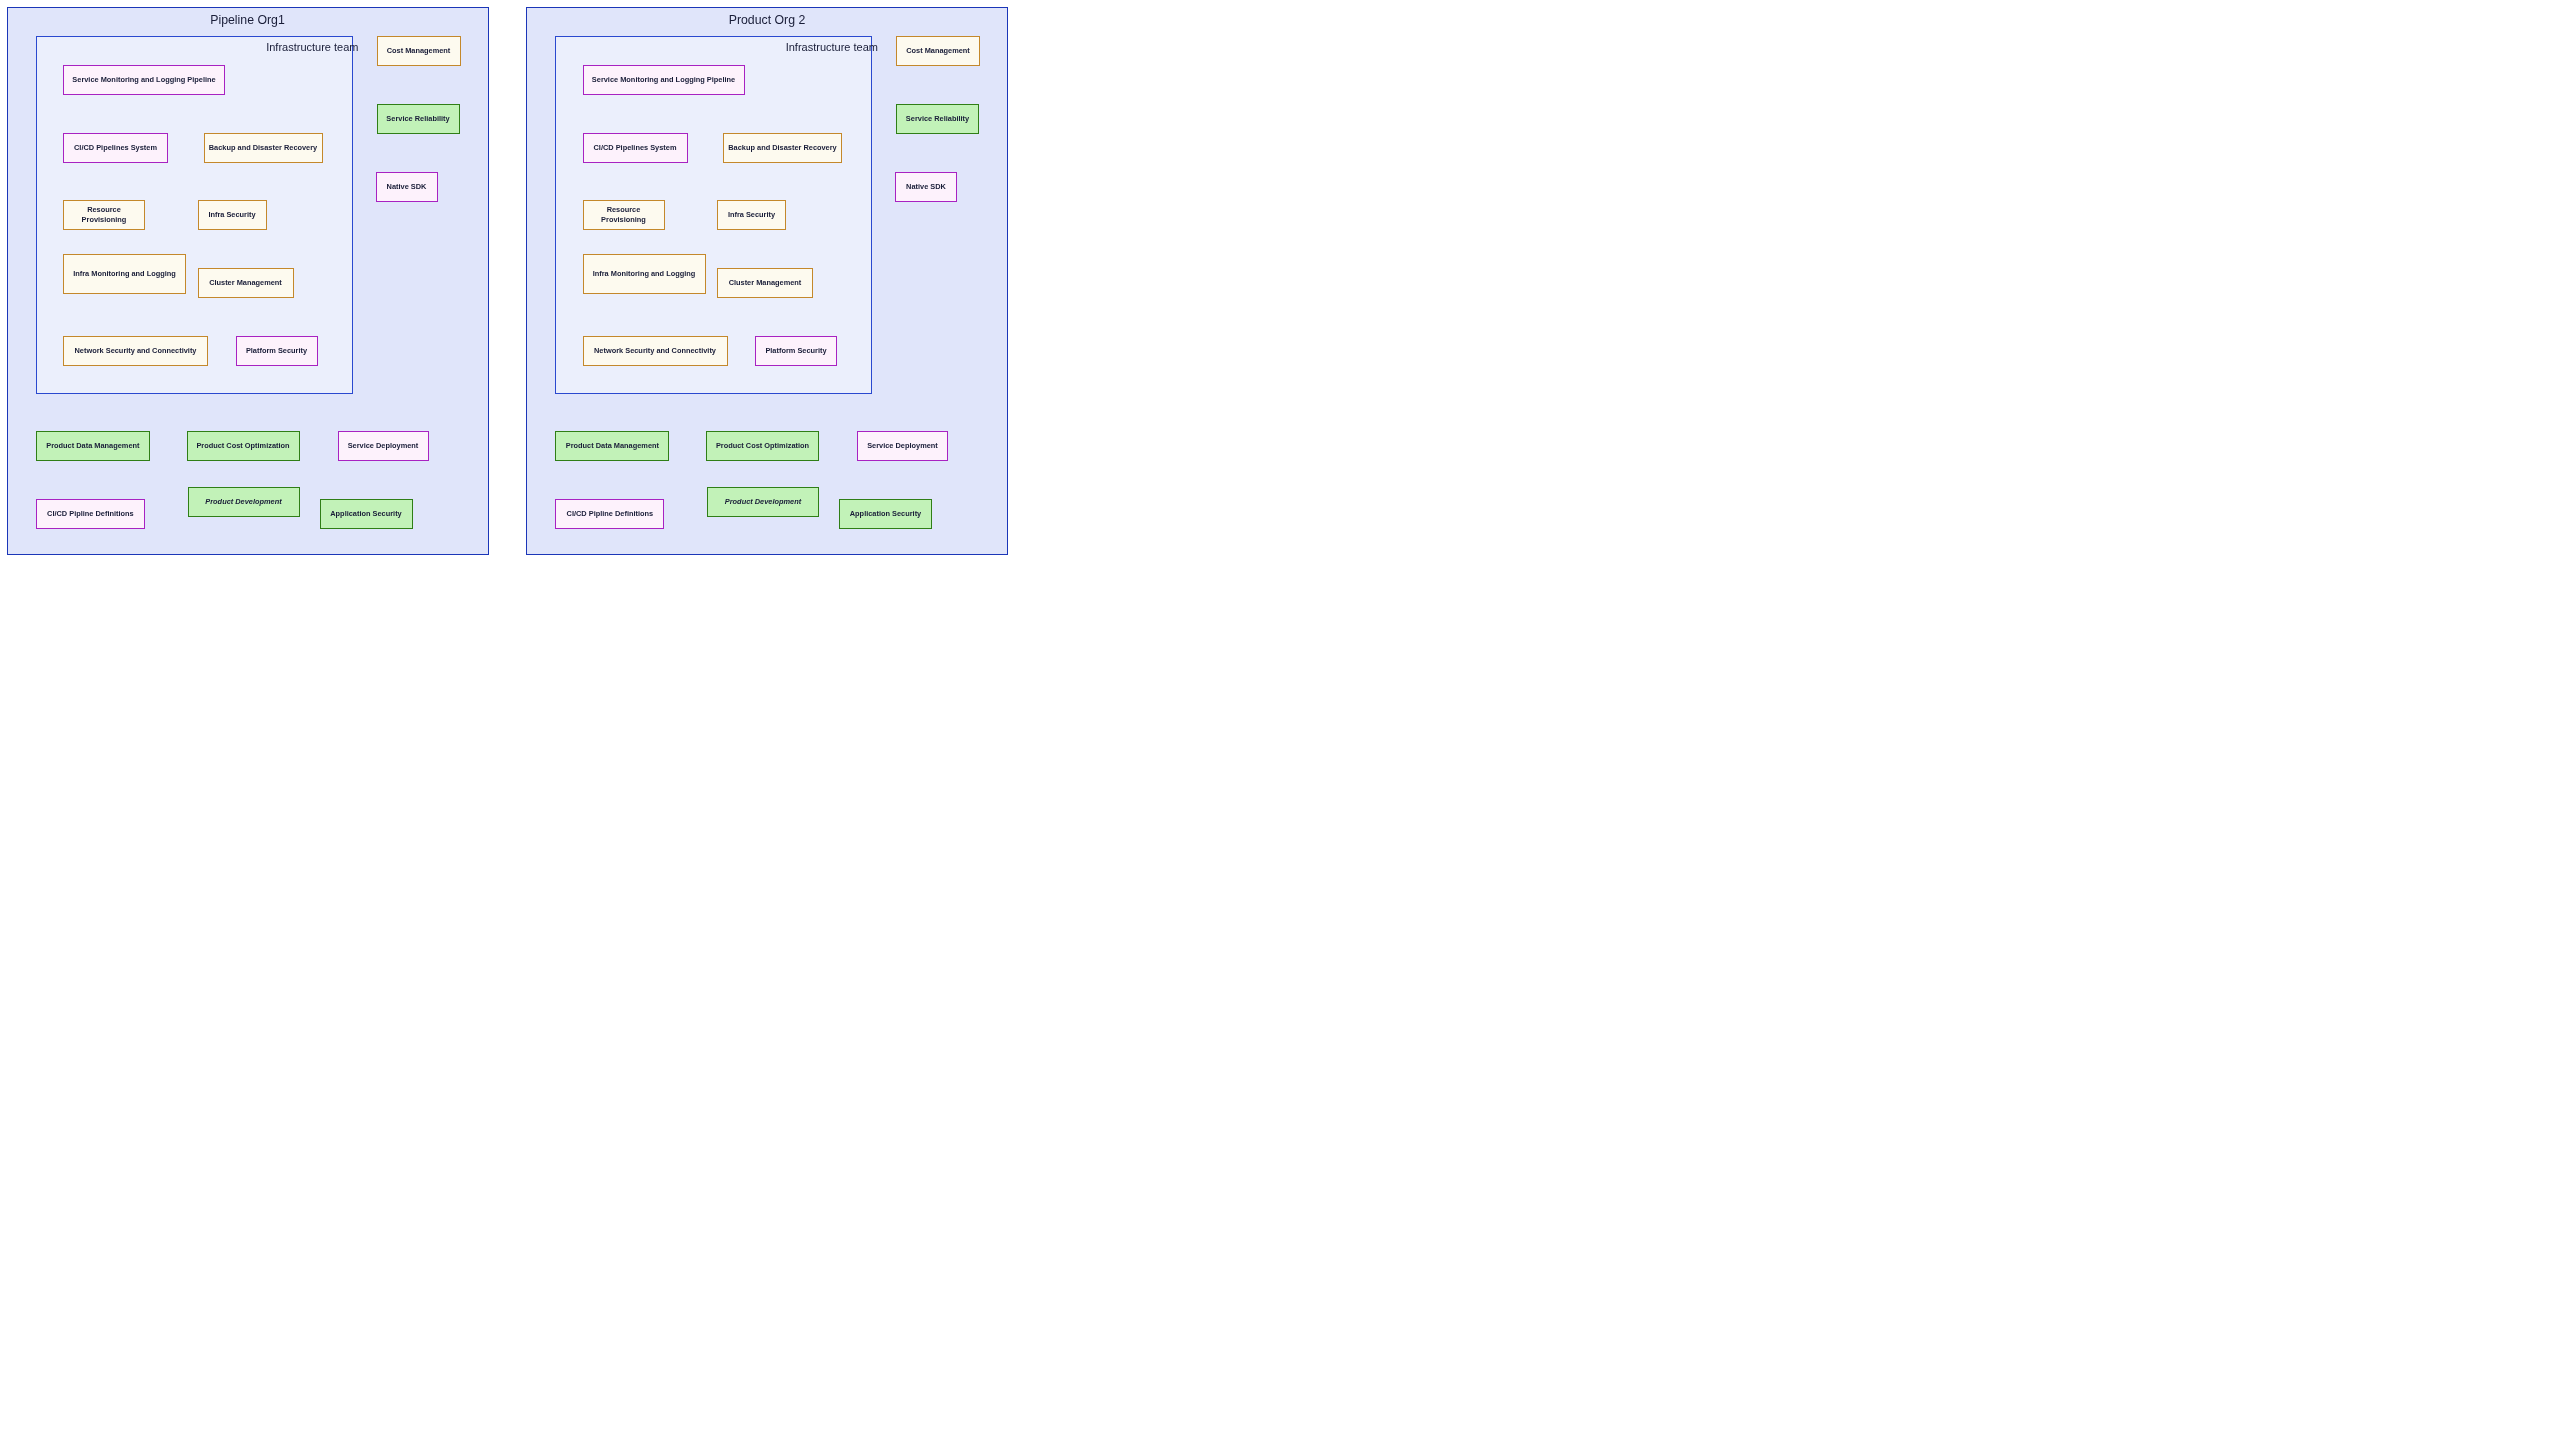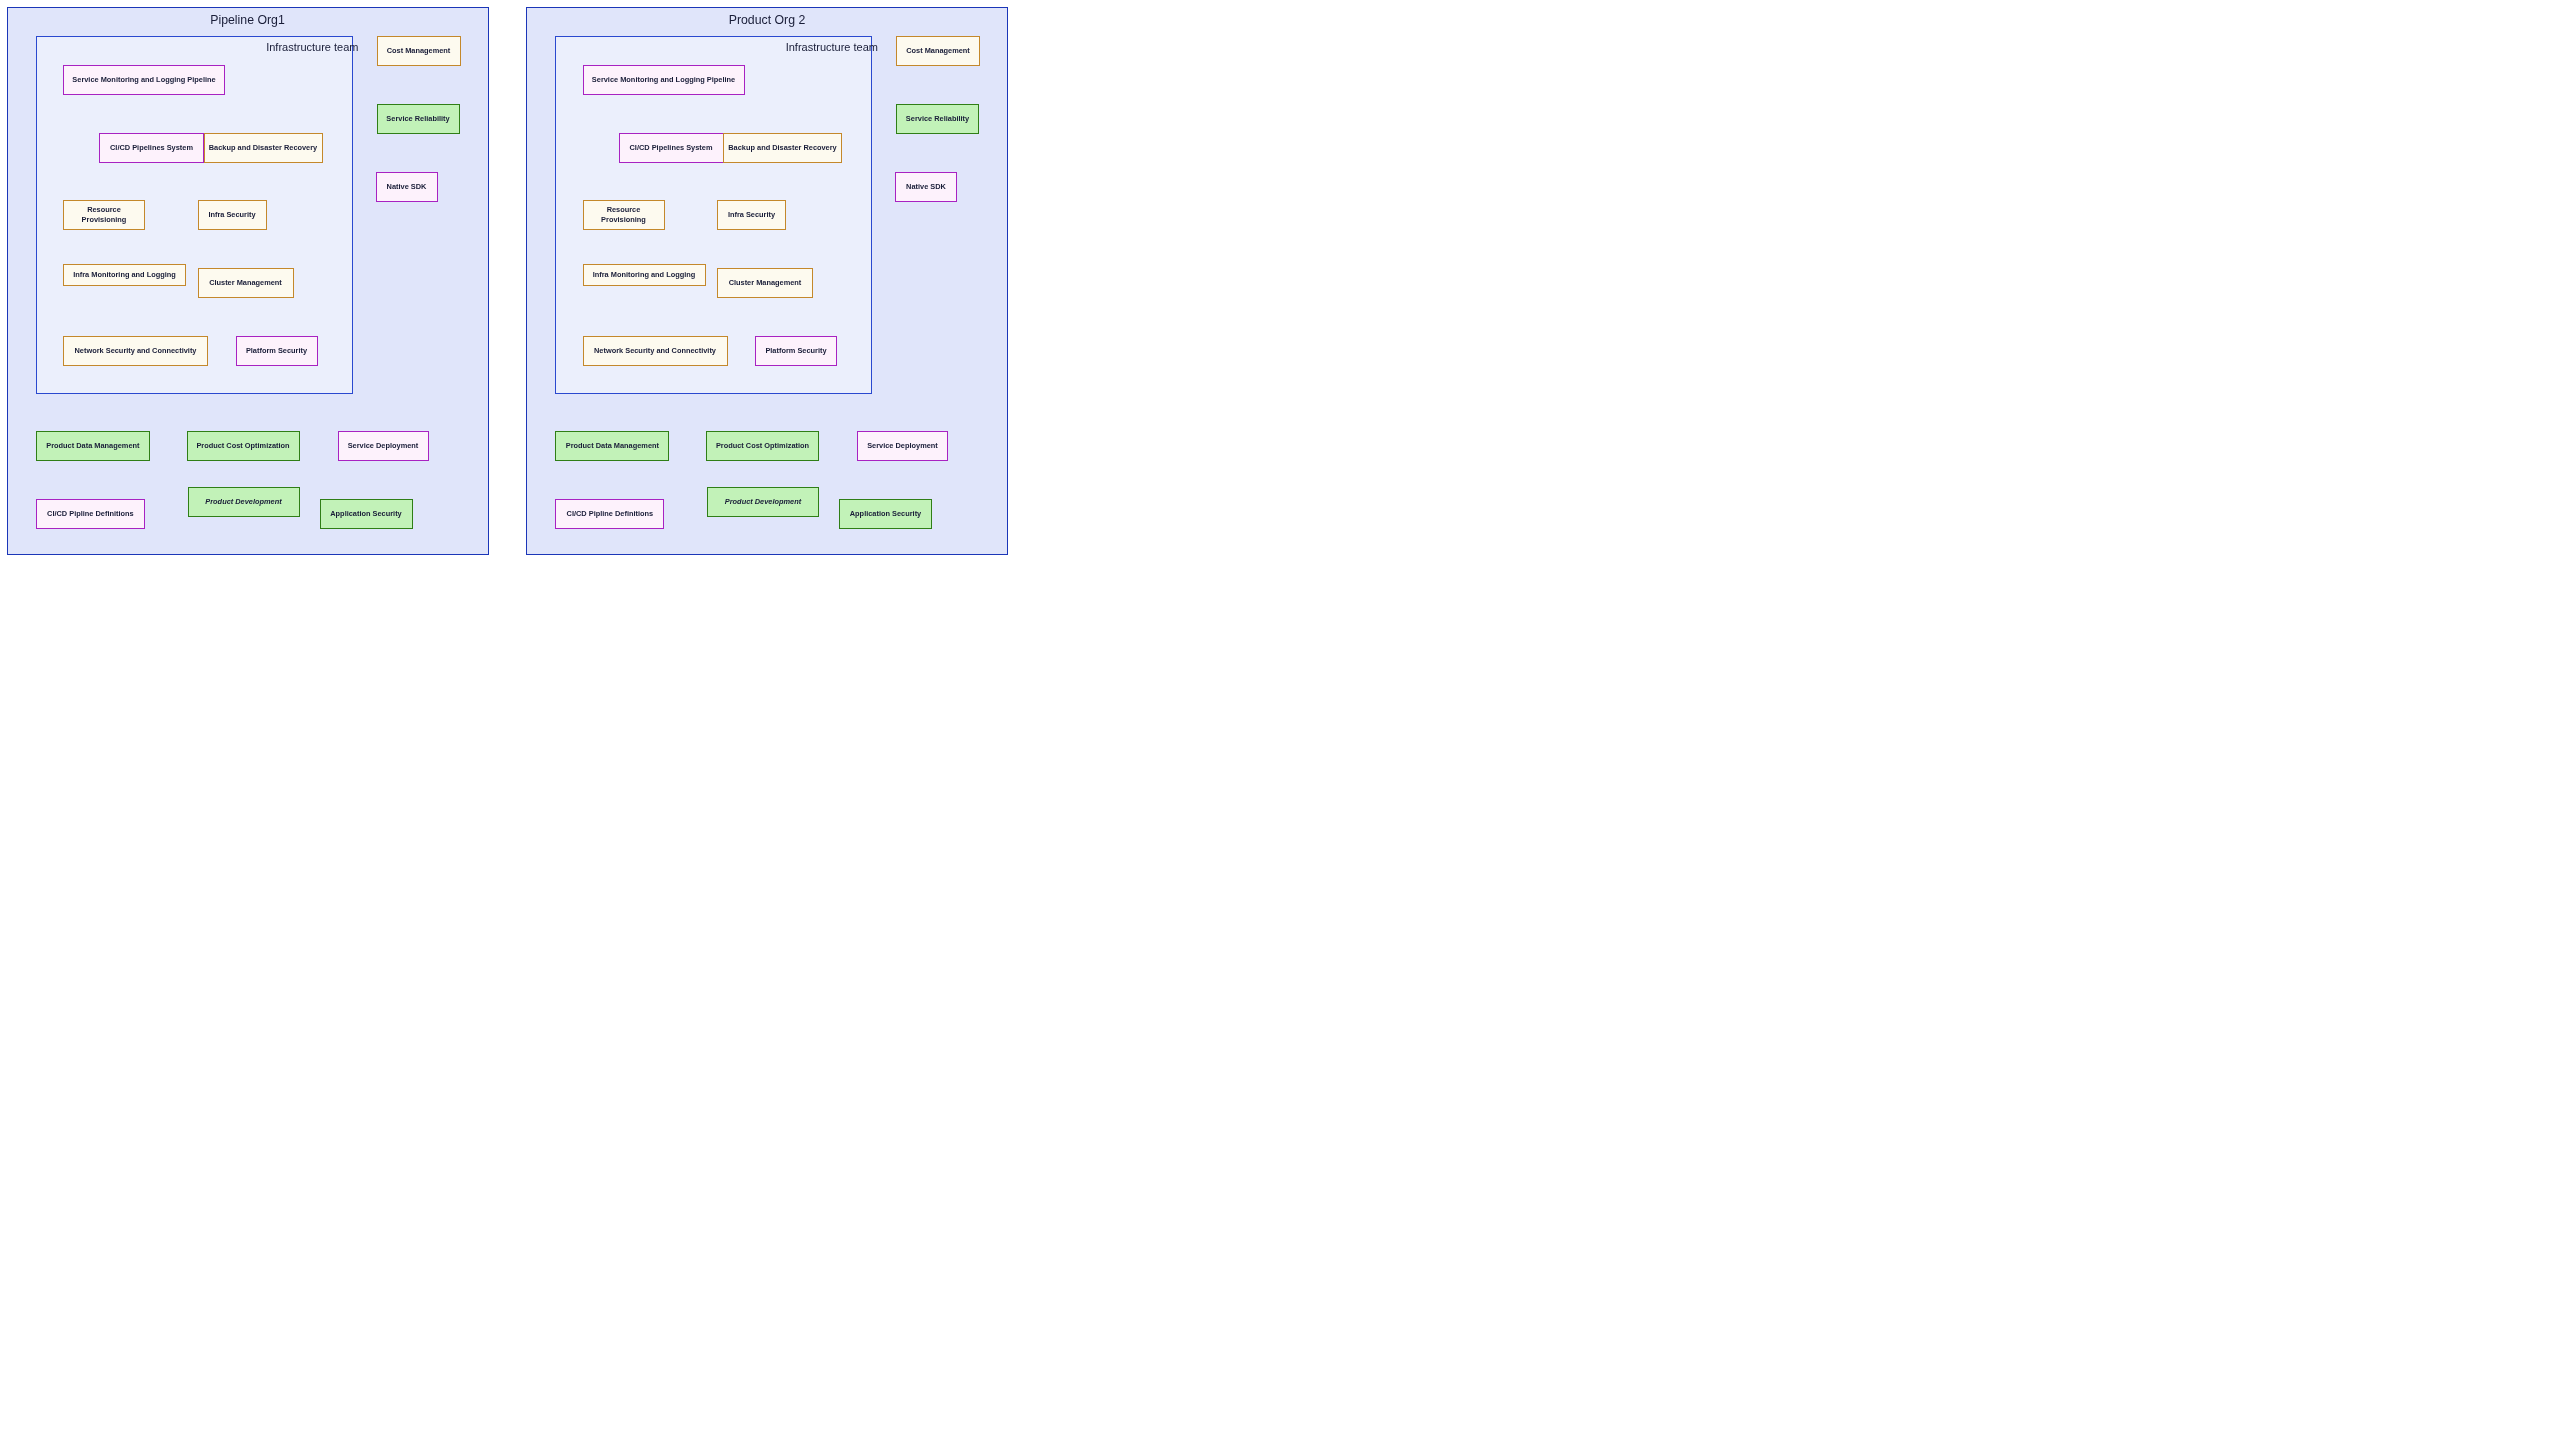--- a/index.html
+++ b/index.html
@@ -46,25 +46,25 @@
     position:absolute;display:flex;align-items:center;justify-content:center;
     text-align:center;font-size:7.4px;font-weight:700;color:var(--text);
     line-height:1.25;padding:1.9px;
   }
   .pink {background:var(--pink-fill); border:1px solid var(--pink-border);}
   .cream{background:var(--cream-fill);border:1px solid var(--cream-border);}
   .green{background:var(--green-fill);border:1px solid var(--green-border);}
 
   
   .n-smlp      {left:26.5px;  top:28px;  width:162px; height:30px;}
-  .n-cicd-sys  {left:26.5px;  top:96px; width:105px; height:30px;margin-left:36px;}
+  .n-cicd-sys  {left:26.5px;  top:96px; width:105px; height:30px;}
   .n-backup    {left:167px; top:96px; width:119px; height:30px;}
   .n-resource  {left:26.5px;  top:163px; width:82px; height:30px;}
   .n-infra-sec {left:161px; top:163px; width:69px; height:30px;}
-  .n-infra-mon {left:26.5px;  top:227px; width:123px; height:22px;}
+  .n-infra-mon {left:26.5px;  top:217px; width:123px; height:40px;}
   .n-cluster   {left:161px; top:231px; width:96px; height:30px;}
   .n-net-sec   {left:26.5px;  top:299px; width:145px; height:30px;}
   .n-platform  {left:199px; top:299px; width:82px; height:30px;}
 
   
   .n-cost    {left:369px; top:28.4px;  width:84px; height:30px;}
   .n-svc-rel {left:369px; top:96px; width:83px; height:30px;}
   .n-sdk     {left:368px; top:164px; width:62px;  height:30px;}
 
   

